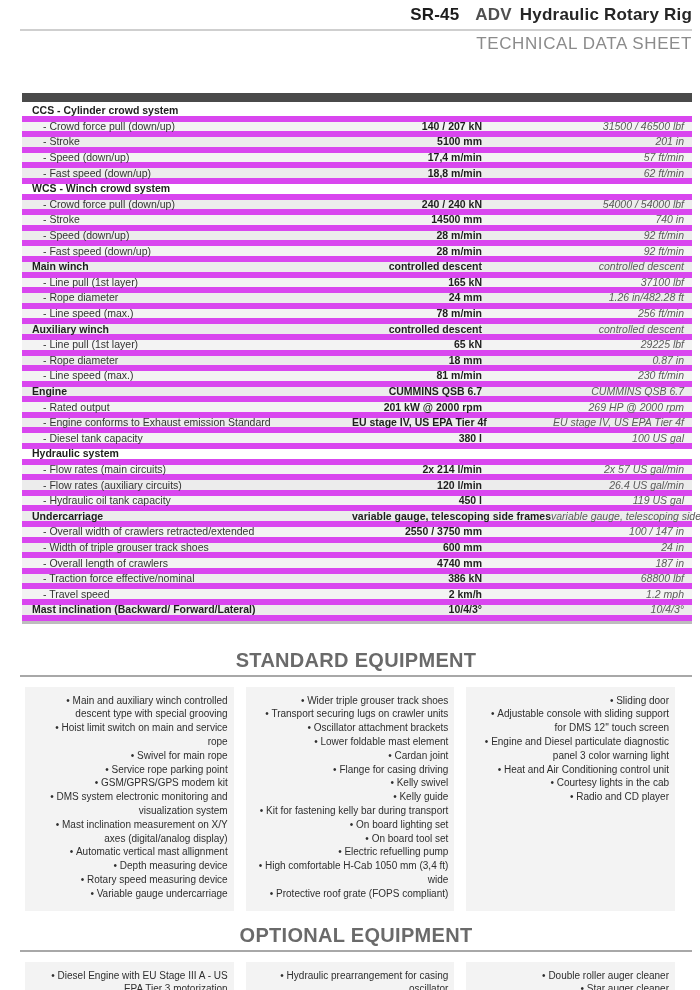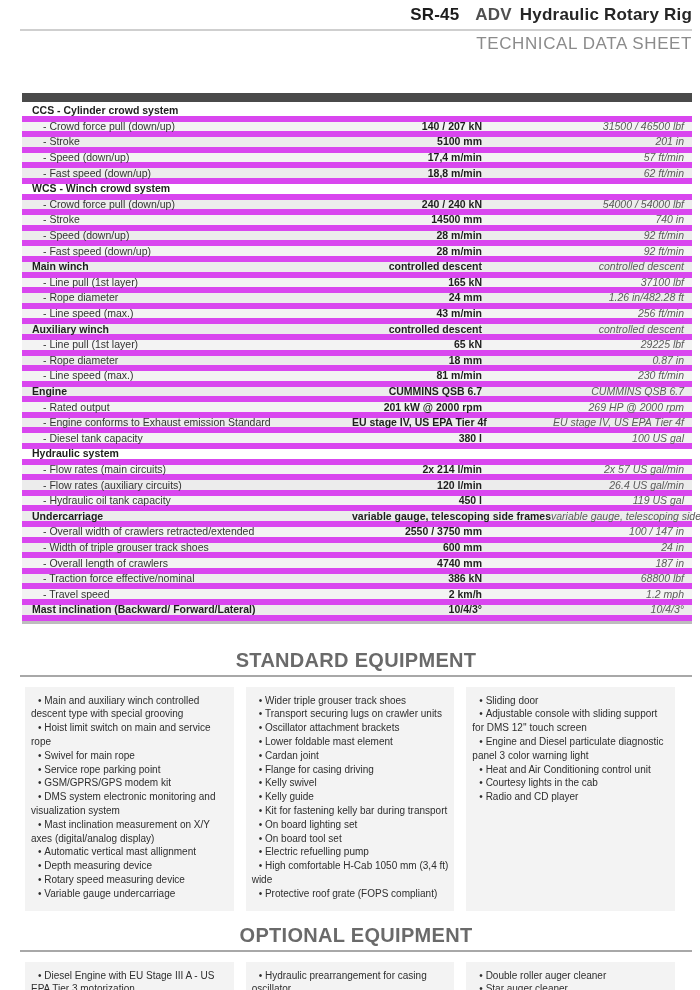--- a/index.html
+++ b/index.html
@@ -31,21 +31,21 @@
   .spec-row.section .col-label,
   .spec-row.section-values .col-label { font-weight:bold; color:#1d1d1d; padding-left:10px; }
   .col-label { flex:0 0 330px; padding-left:21px; color:#333333; white-space:nowrap; overflow:hidden; }
   .col-metric { flex:0 0 130px; text-align:right; font-weight:bold; color:#1d1d1d; white-space:nowrap; }
   .col-imperial { flex:1; text-align:right; font-style:italic; color:#5a5a5a; padding-right:8px; white-space:nowrap; }
 
   
   .equip-heading-block { margin:25px 8px 0 20px; text-align:center; }
   .equip-heading { font-size:20px; font-weight:bold; color:#6a6a6a; letter-spacing:0.3px; }
   .equip-rule { height:2px; background:#a8a8a8; margin:3px 0 0 0; border:none; }
-  .equip-cols { display:flex; gap:12px; margin:10px 25px 0 25px; align-items:stretch; }
+  .equip-cols { display:flex; gap:12px; margin:10px 25px 0 25px; align-items:stretch;text-align:right; }
   .equip-col { flex:1 1 0; background:#f3f3f3; padding:7px 6px 10px 6px; }
   .equip-item {
     font-size:10px; line-height:13.8px; color:#2e2e2e; text-indent:7px;
   }
   .equip-item::before { content:"\2022\00a0"; }
 </style>
 </head>
 <body>
 
 <div class="doc-header">
@@ -119,21 +119,21 @@
       <span class="col-metric">165 kN</span>
       <span class="col-imperial">37100 lbf</span>
     </div>
     <div class="spec-row data">
       <span class="col-label">- Rope diameter</span>
       <span class="col-metric">24 mm</span>
       <span class="col-imperial">1.26 in/482.28 ft</span>
     </div>
     <div class="spec-row data">
       <span class="col-label">- Line speed (max.)</span>
-      <span class="col-metric">43 m/min</span>
+      <span class="col-metric">78 m/min</span>
       <span class="col-imperial">256 ft/min</span>
     </div>
     <div class="spec-row section-values">
       <span class="col-label">Auxiliary winch</span>
       <span class="col-metric">controlled descent</span>
       <span class="col-imperial">controlled descent</span>
     </div>
     <div class="spec-row data">
       <span class="col-label">- Line pull (1st layer)</span>
       <span class="col-metric">65 kN</span>

